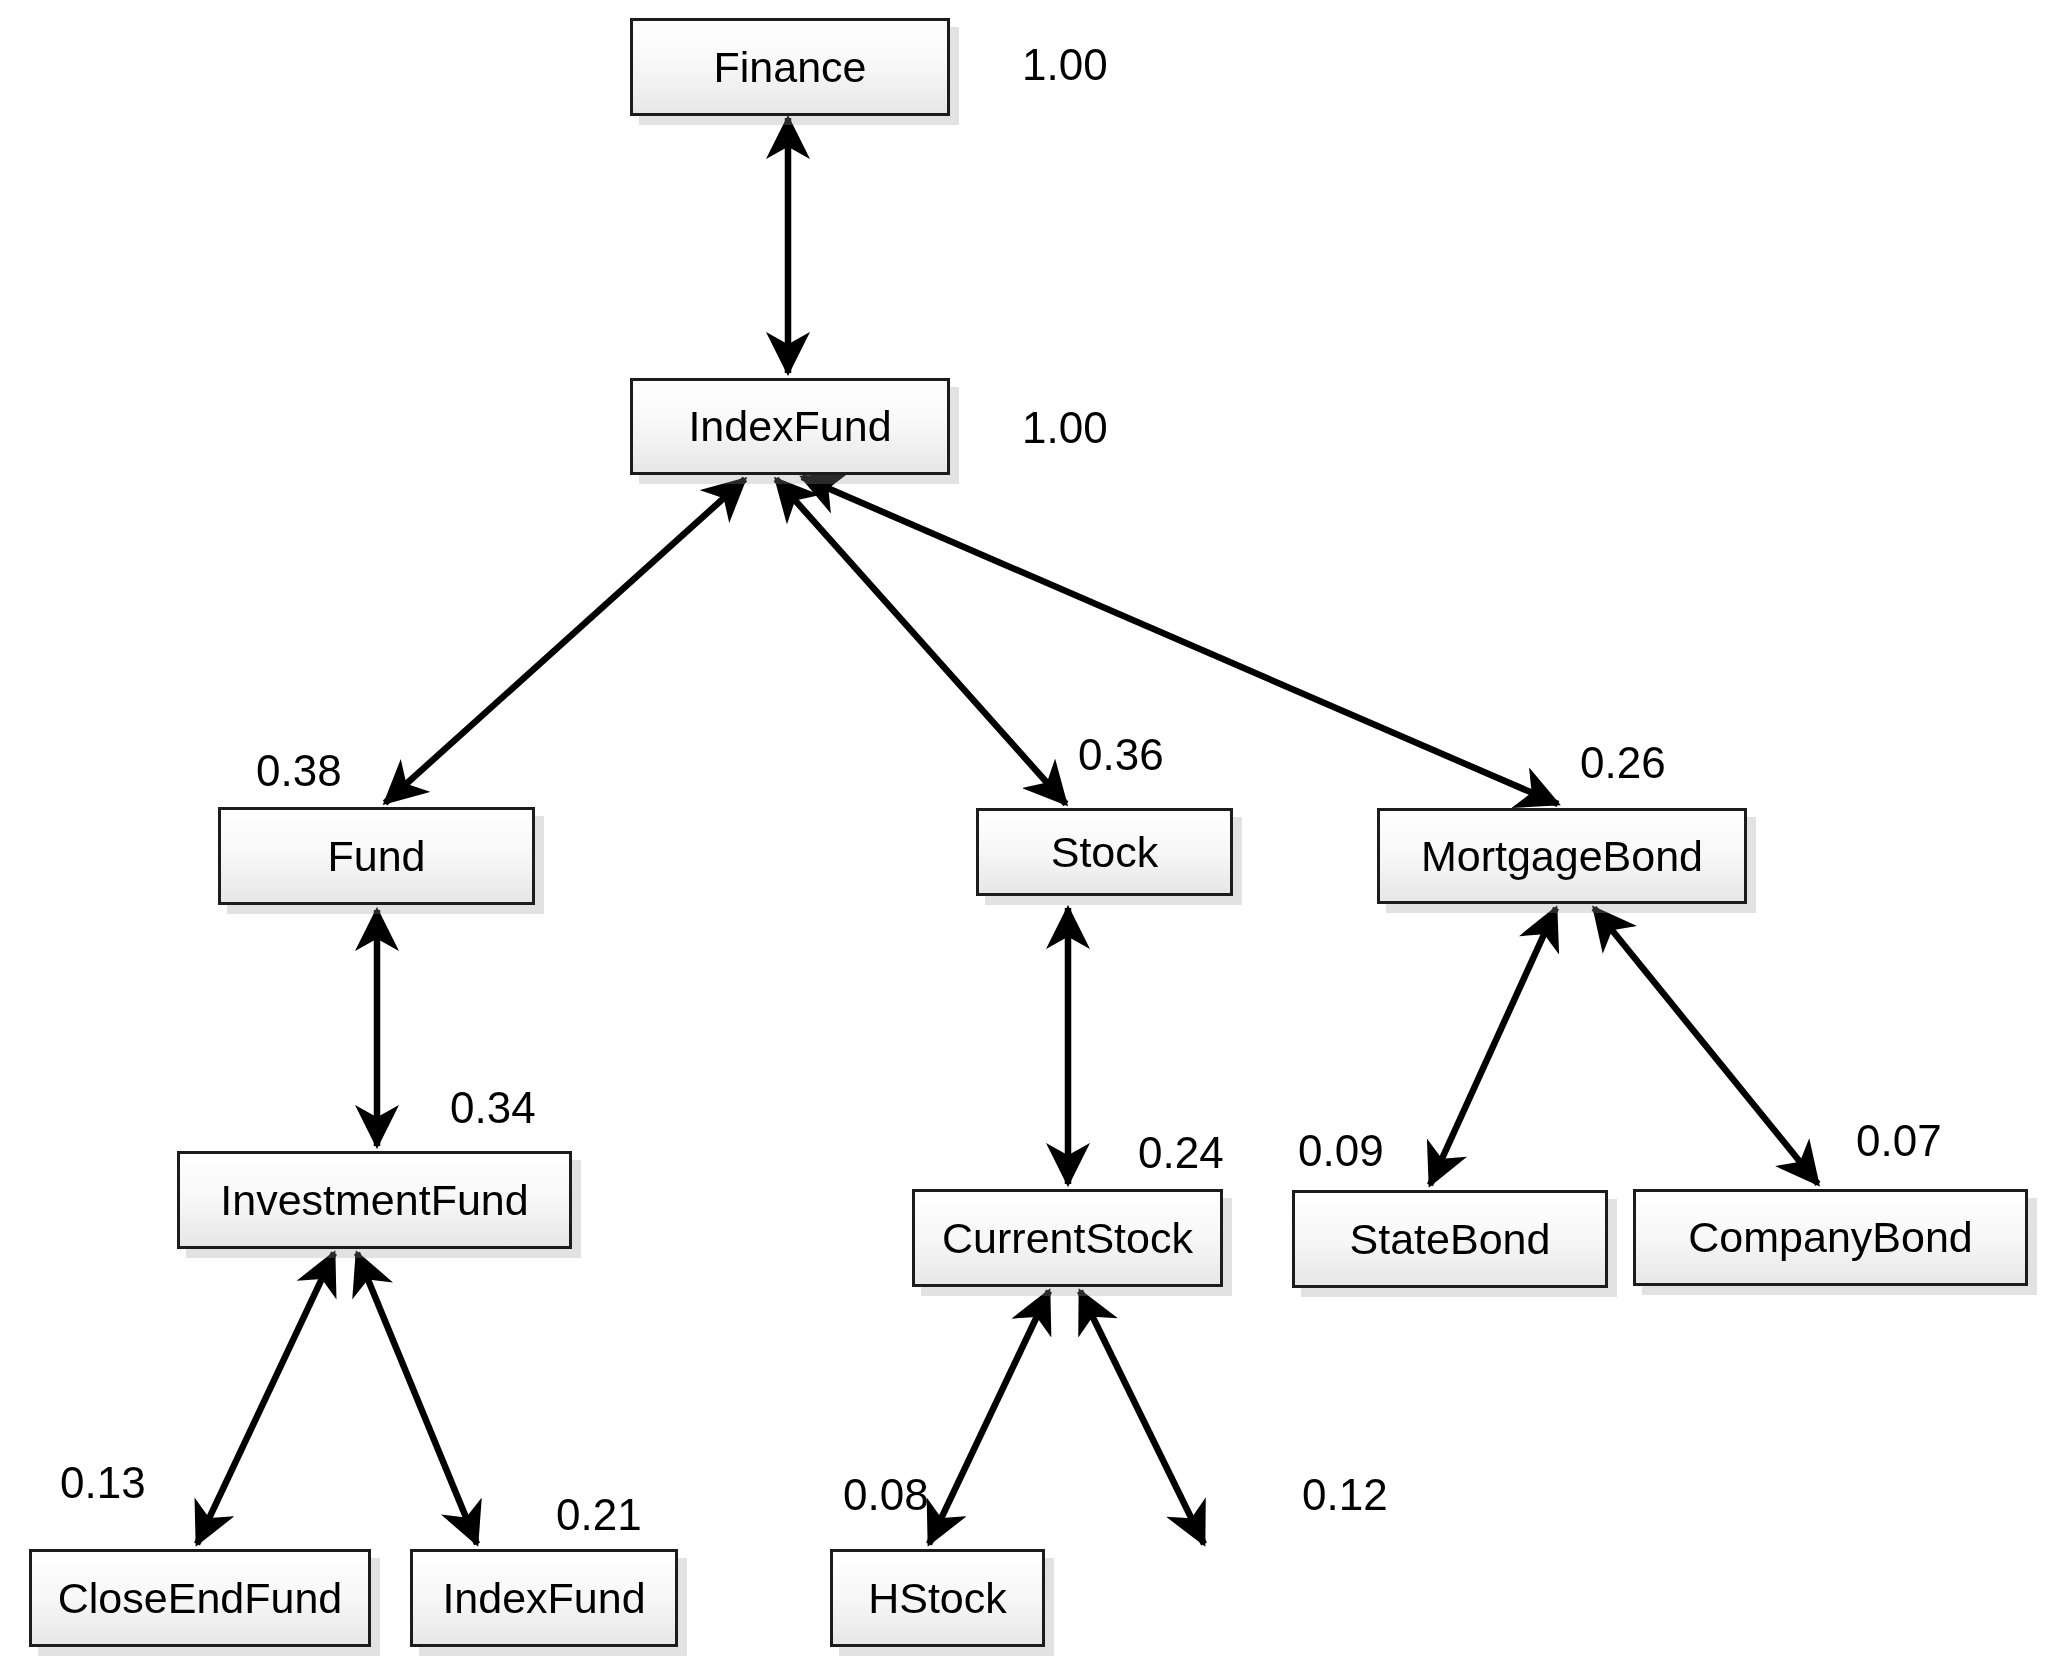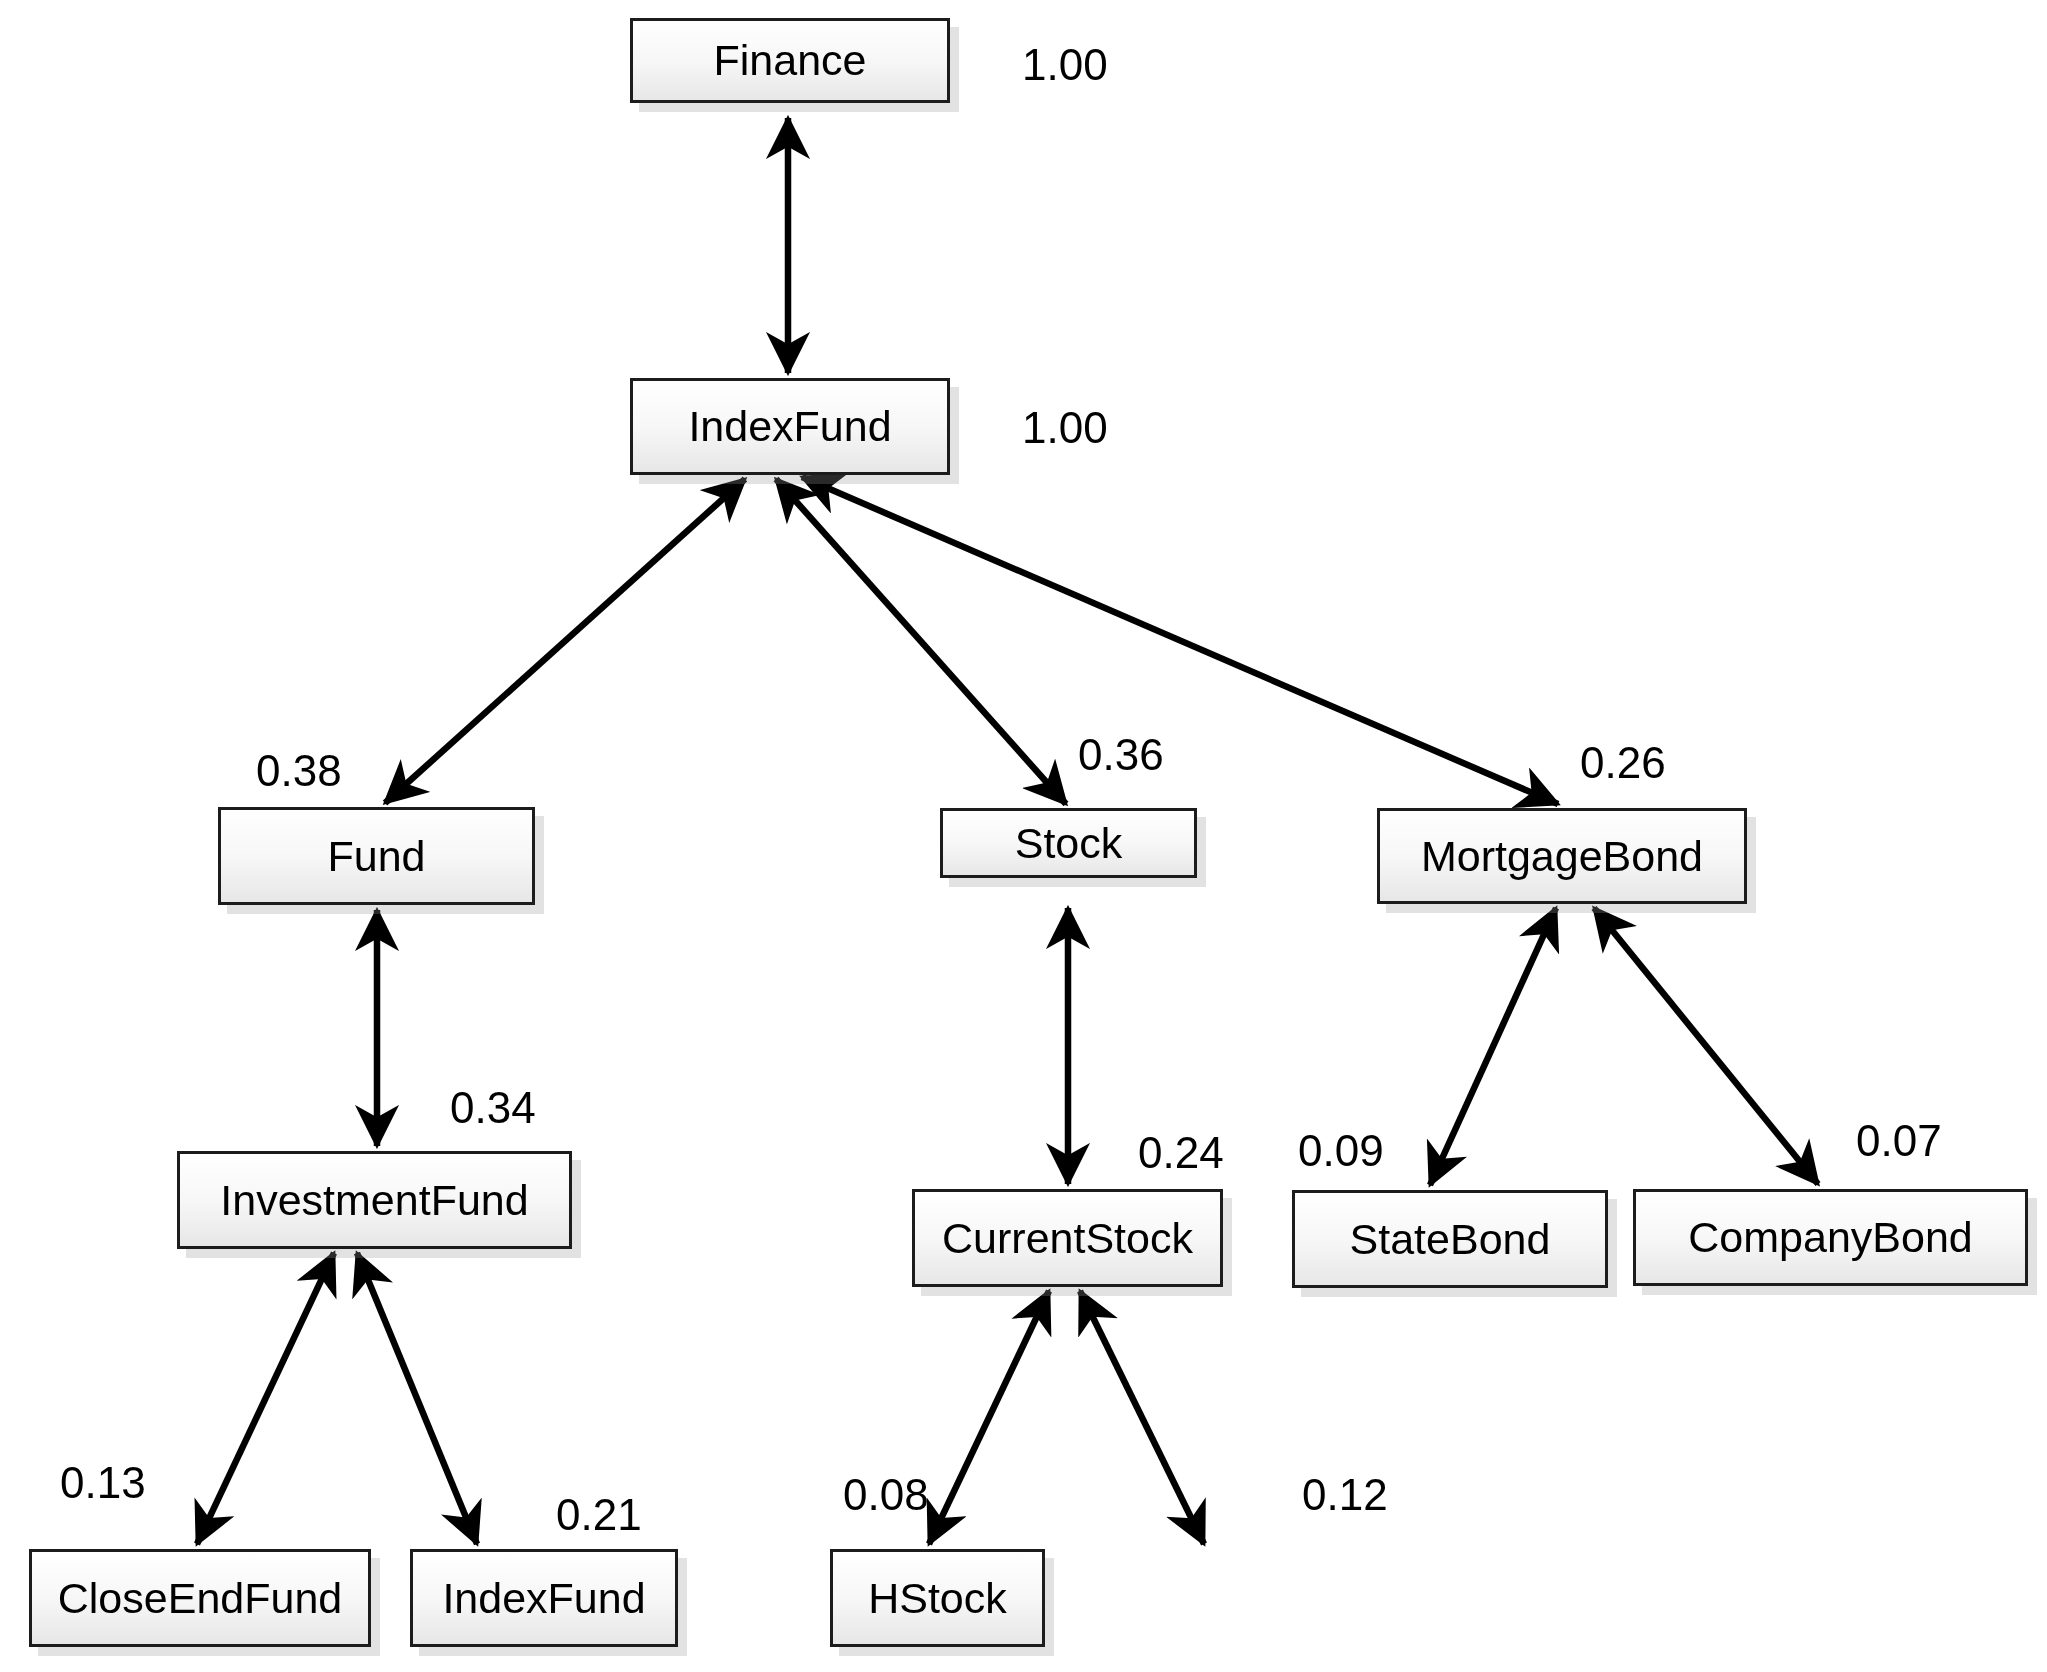--- a/index.html
+++ b/index.html
@@ -18,24 +18,24 @@
     background:linear-gradient(180deg,#ffffff 0%,#f7f7f7 50%,#e7e7e7 100%);
     box-shadow:9px 9px 0 rgba(150,150,150,0.28);
     display:flex;align-items:center;justify-content:center;
     font-size:43px;color:#000000;white-space:nowrap;
   }
   .weight{
     position:absolute;
     font-size:44px;color:#000000;white-space:nowrap;
   }
   
-  #n-finance     {left:630px;  top:18px;   width:320px; height:85px;}
+  #n-finance     {left:630px;  top:18px;   width:320px; height:98px;}
   #n-security    {left:630px;  top:378px;  width:320px; height:97px;}
   #n-fund        {left:218px;  top:807px;  width:317px; height:98px;}
-  #n-stock       {left:940px;  top:808px;  width:257px; height:70px;}
+  #n-stock       {left:976px;  top:808px;  width:257px; height:88px;}
   #n-mortgage    {left:1377px; top:808px;  width:370px; height:96px;}
   #n-invfund     {left:177px;  top:1151px; width:395px; height:98px;}
   #n-curstock    {left:912px;  top:1189px; width:311px; height:98px;}
   #n-statebond   {left:1292px; top:1190px; width:316px; height:98px;}
   #n-companybond {left:1633px; top:1189px; width:395px; height:97px;}
   #n-closeend    {left:29px;   top:1549px; width:342px; height:98px;}
   #n-indexfund   {left:410px;  top:1549px; width:268px; height:98px;}
   #n-hstock      {left:830px;  top:1549px; width:215px; height:98px;}
   #n-bstock      {left:1170px; top:1549px; width:220px; height:98px;}
   

